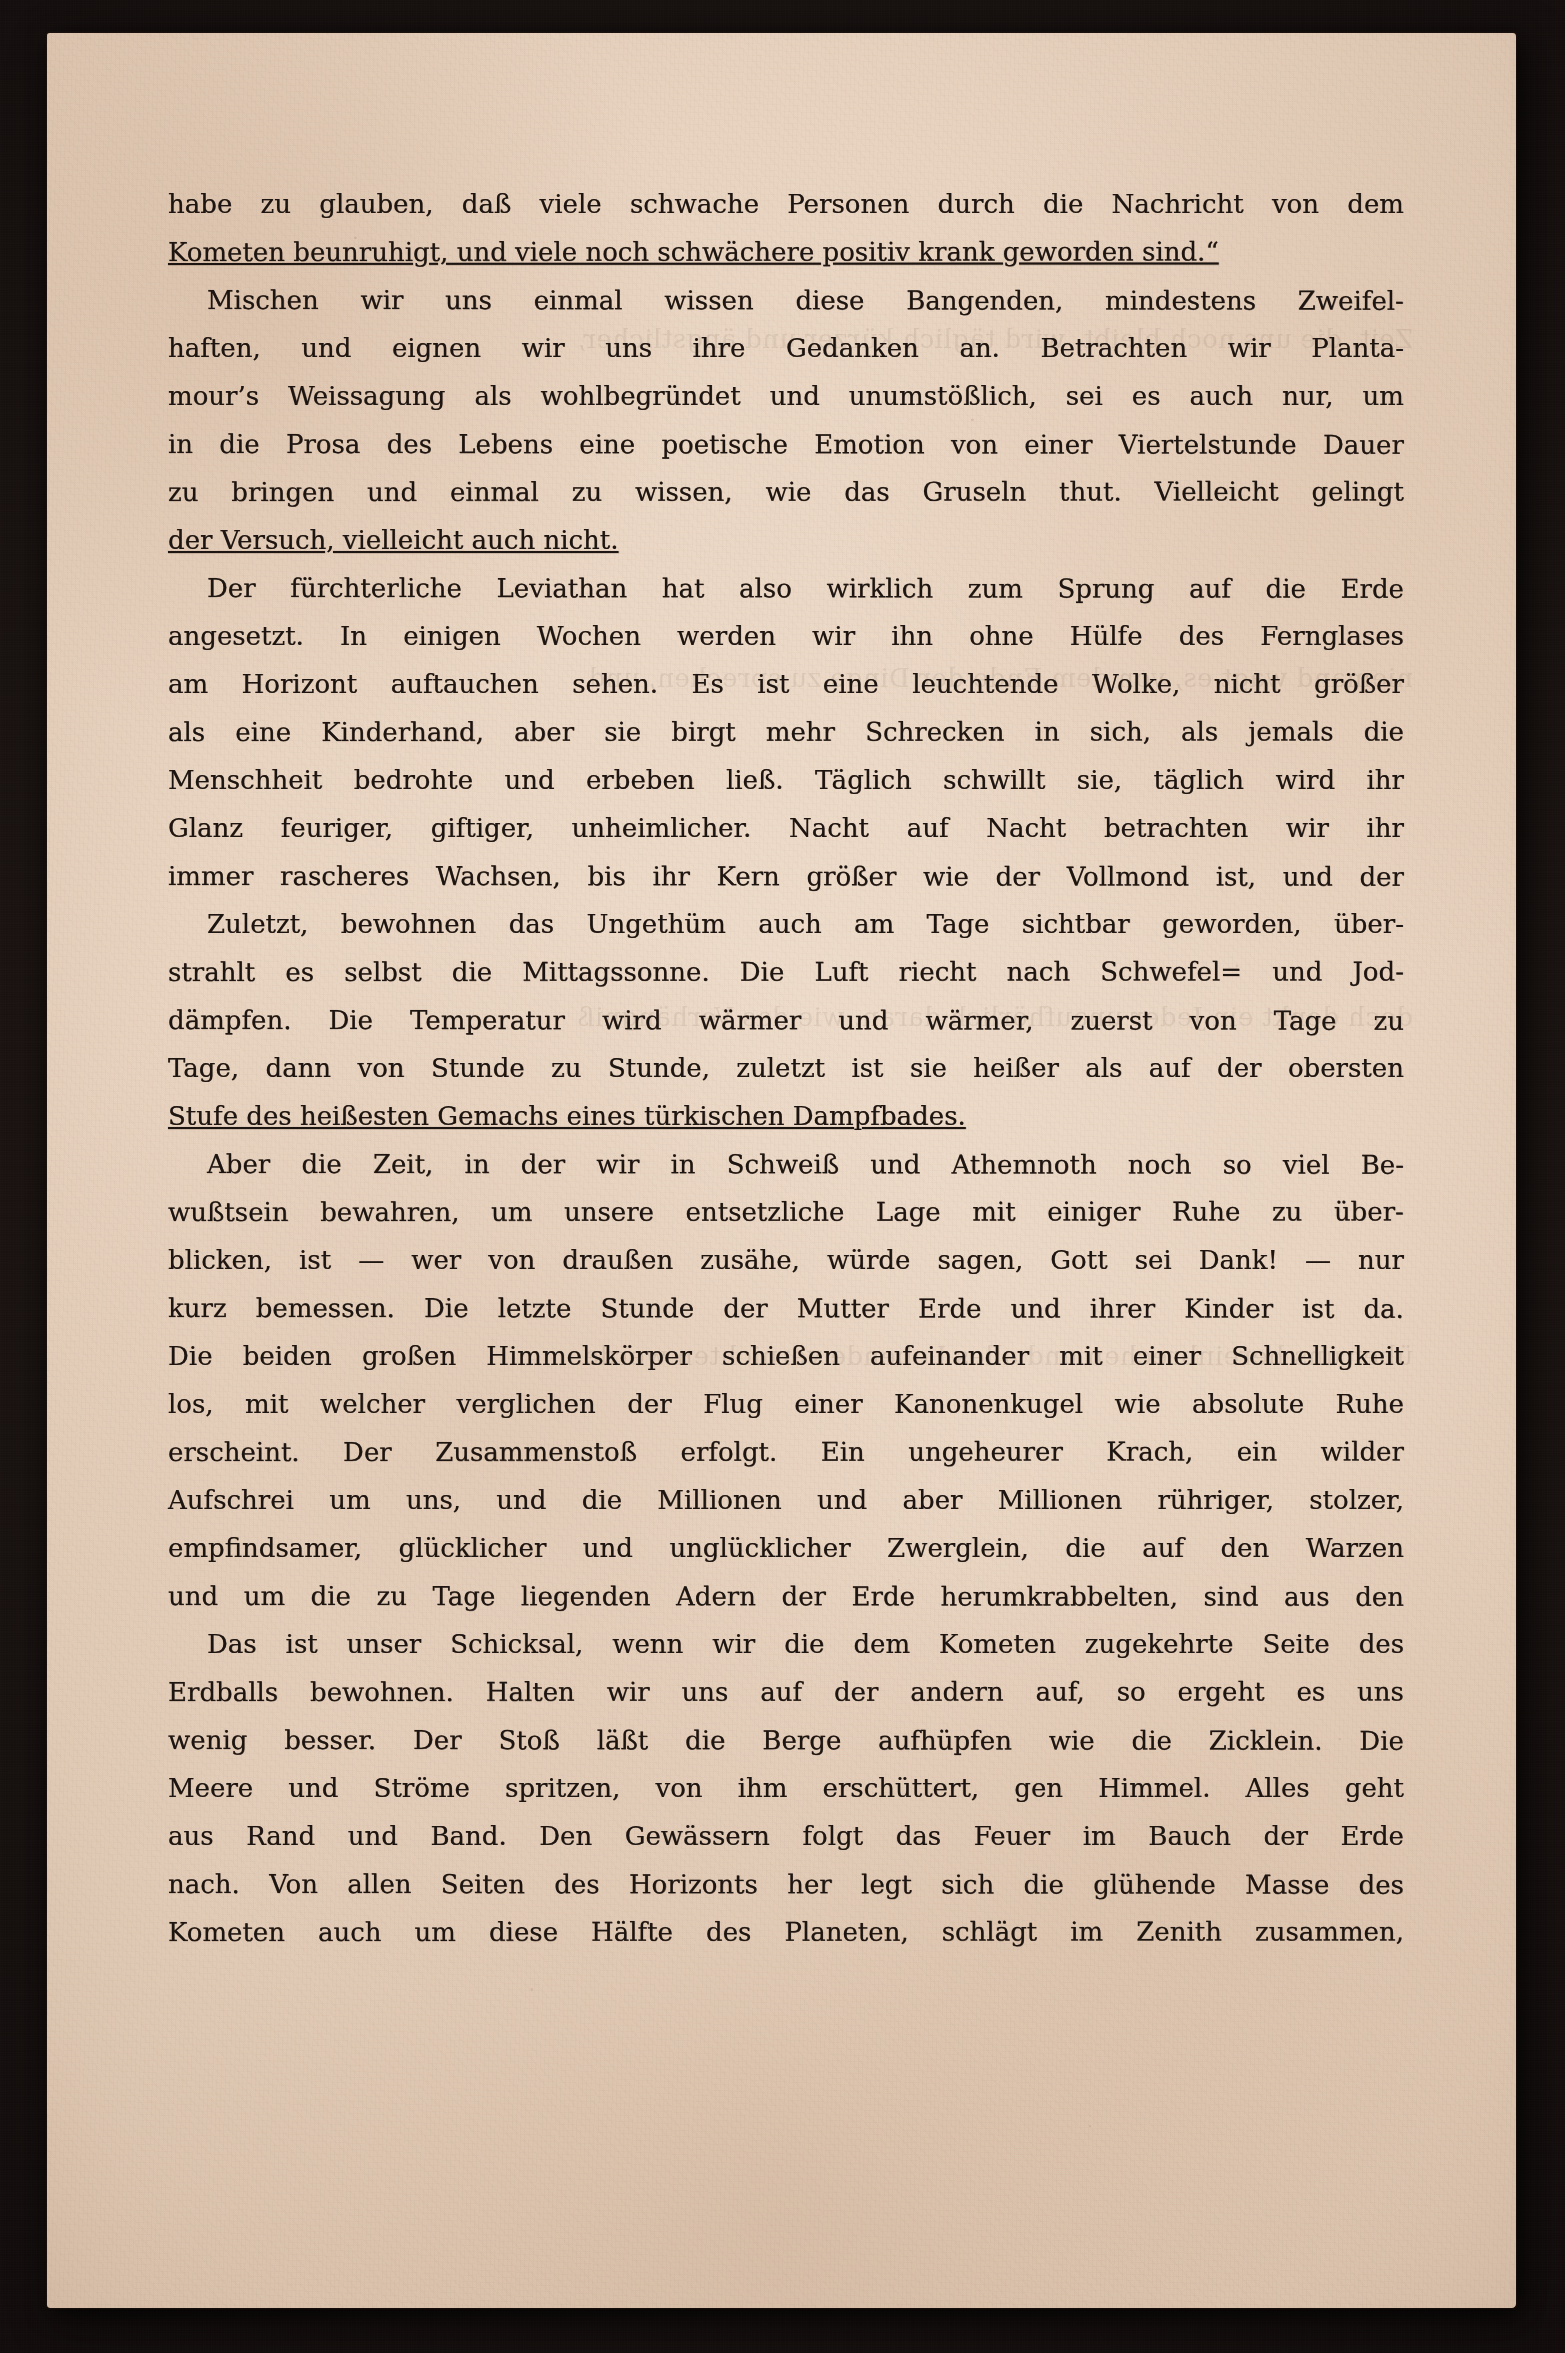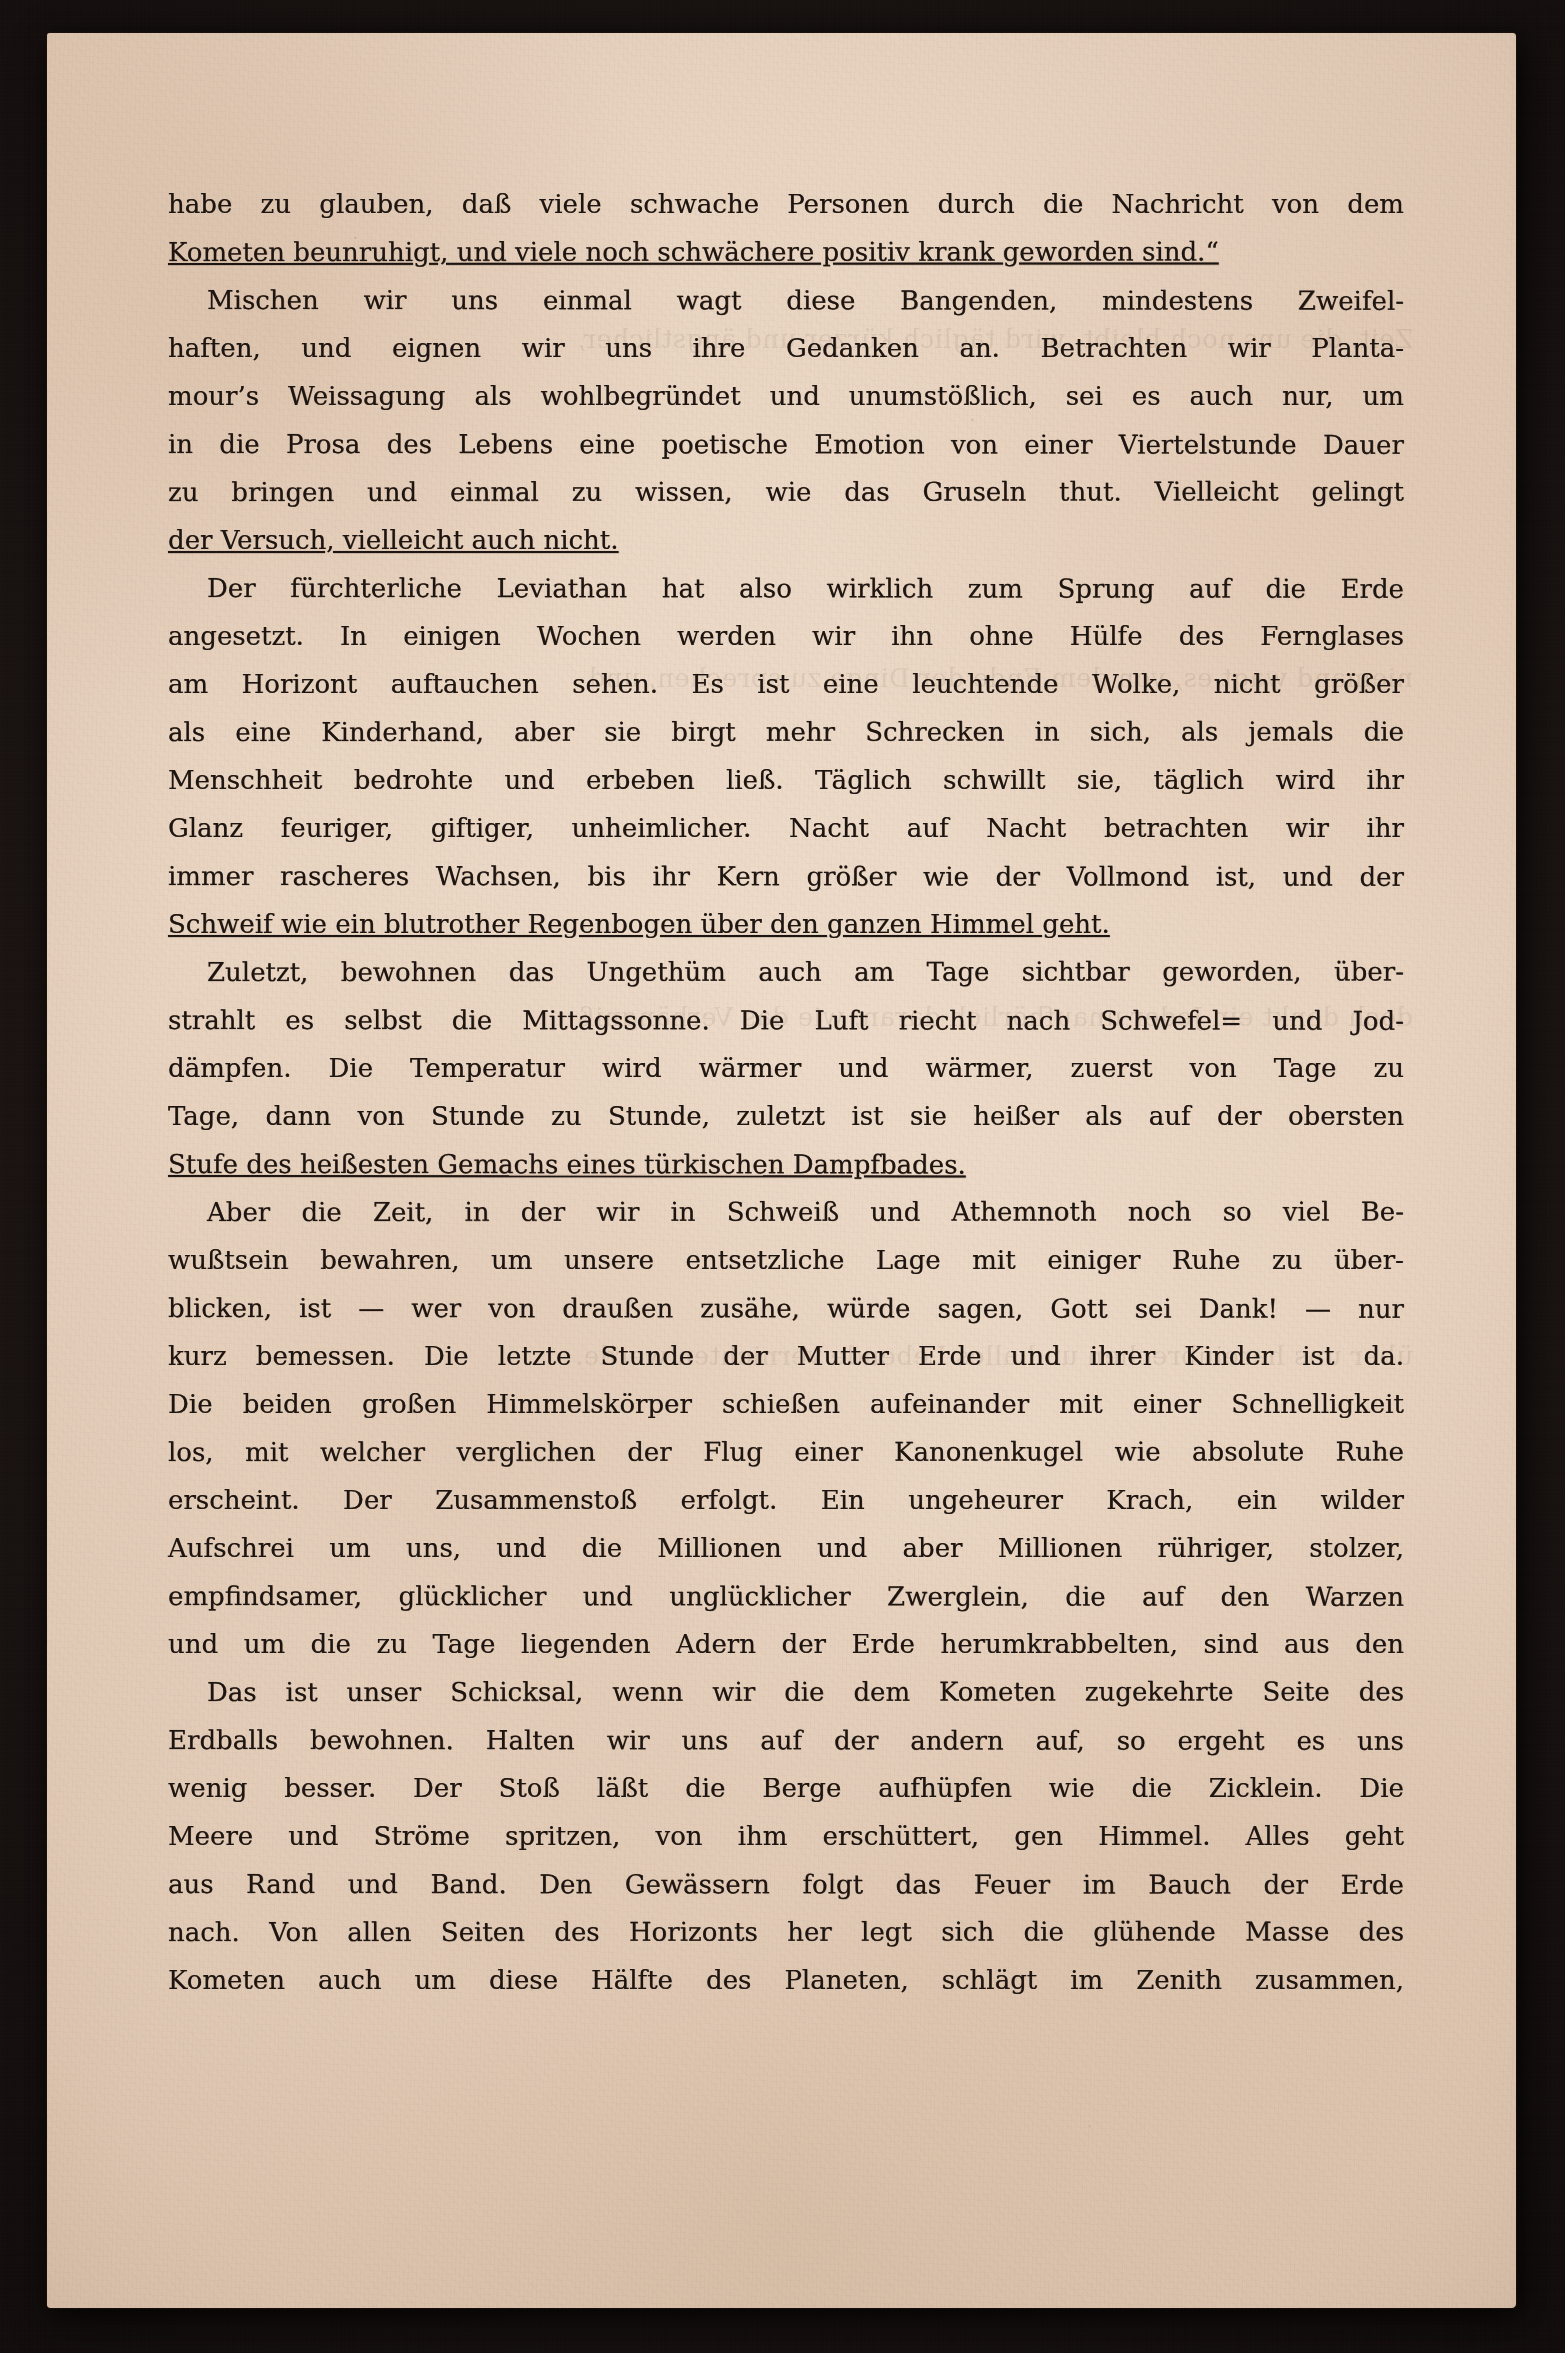--- a/index.html
+++ b/index.html
@@ -158,34 +158,33 @@
         <div style="margin-top: 0px;">Zeit, die uns noch bleibt, wird täglich kürzer und ängstlicher,</div>
         <div style="margin-top: 291px;">niemand wagt es, von dem Ende der Dinge zu sprechen, und</div>
         <div style="margin-top: 291px;">doch denkt ein Jeder unaufhörlich daran, wie das Verhängniß</div>
         <div style="margin-top: 291px;">über uns hereinbrechen und alles Lebende vernichten werde.</div>
       </div>
 
 
     <div class="text-block" id="body">
         <div class="line"><span class="w">habe</span><span class="w">zu</span><span class="w">glauben,</span><span class="w">daß</span><span class="w">viele</span><span class="w">schwache</span><span class="w">Personen</span><span class="w">durch</span><span class="w">die</span><span class="w">Nachricht</span><span class="w">von</span><span class="w">dem</span></div>
         <div class="line flush">Kometen beunruhigt, und viele noch schwächere positiv krank geworden sind.“</div>
-        <div class="line"><span class="w">  Mischen</span><span class="w">wir</span><span class="w">uns</span><span class="w">einmal</span><span class="w">wagt</span><span class="w">diese</span><span class="w">Bangenden,</span><span class="w">mindestens</span><span class="w">Zweifel-</span></div>
+        <div class="line"><span class="w">  Mischen</span><span class="w">wir</span><span class="w">uns</span><span class="w">einmal</span><span class="w">wissen</span><span class="w">diese</span><span class="w">Bangenden,</span><span class="w">mindestens</span><span class="w">Zweifel-</span></div>
         <div class="line"><span class="w">haften,</span><span class="w">und</span><span class="w">eignen</span><span class="w">wir</span><span class="w">uns</span><span class="w">ihre</span><span class="w">Gedanken</span><span class="w">an.</span><span class="w">Betrachten</span><span class="w">wir</span><span class="w">Planta-</span></div>
         <div class="line"><span class="w">mour’s</span><span class="w">Weissagung</span><span class="w">als</span><span class="w">wohlbegründet</span><span class="w">und</span><span class="w">unumstößlich,</span><span class="w">sei</span><span class="w">es</span><span class="w">auch</span><span class="w">nur,</span><span class="w">um</span></div>
         <div class="line"><span class="w">in</span><span class="w">die</span><span class="w">Prosa</span><span class="w">des</span><span class="w">Lebens</span><span class="w">eine</span><span class="w">poetische</span><span class="w">Emotion</span><span class="w">von</span><span class="w">einer</span><span class="w">Viertelstunde</span><span class="w">Dauer</span></div>
         <div class="line"><span class="w">zu</span><span class="w">bringen</span><span class="w">und</span><span class="w">einmal</span><span class="w">zu</span><span class="w">wissen,</span><span class="w">wie</span><span class="w">das</span><span class="w">Gruseln</span><span class="w">thut.</span><span class="w">Vielleicht</span><span class="w">gelingt</span></div>
         <div class="line flush">der Versuch, vielleicht auch nicht.</div>
         <div class="line"><span class="w">  Der</span><span class="w">fürchterliche</span><span class="w">Leviathan</span><span class="w">hat</span><span class="w">also</span><span class="w">wirklich</span><span class="w">zum</span><span class="w">Sprung</span><span class="w">auf</span><span class="w">die</span><span class="w">Erde</span></div>
         <div class="line"><span class="w">angesetzt.</span><span class="w">In</span><span class="w">einigen</span><span class="w">Wochen</span><span class="w">werden</span><span class="w">wir</span><span class="w">ihn</span><span class="w">ohne</span><span class="w">Hülfe</span><span class="w">des</span><span class="w">Fernglases</span></div>
         <div class="line"><span class="w">am</span><span class="w">Horizont</span><span class="w">auftauchen</span><span class="w">sehen.</span><span class="w">Es</span><span class="w">ist</span><span class="w">eine</span><span class="w">leuchtende</span><span class="w">Wolke,</span><span class="w">nicht</span><span class="w">größer</span></div>
         <div class="line"><span class="w">als</span><span class="w">eine</span><span class="w">Kinderhand,</span><span class="w">aber</span><span class="w">sie</span><span class="w">birgt</span><span class="w">mehr</span><span class="w">Schrecken</span><span class="w">in</span><span class="w">sich,</span><span class="w">als</span><span class="w">jemals</span><span class="w">die</span></div>
         <div class="line"><span class="w">Menschheit</span><span class="w">bedrohte</span><span class="w">und</span><span class="w">erbeben</span><span class="w">ließ.</span><span class="w">Täglich</span><span class="w">schwillt</span><span class="w">sie,</span><span class="w">täglich</span><span class="w">wird</span><span class="w">ihr</span></div>
         <div class="line"><span class="w">Glanz</span><span class="w">feuriger,</span><span class="w">giftiger,</span><span class="w">unheimlicher.</span><span class="w">Nacht</span><span class="w">auf</span><span class="w">Nacht</span><span class="w">betrachten</span><span class="w">wir</span><span class="w">ihr</span></div>
         <div class="line"><span class="w">immer</span><span class="w">rascheres</span><span class="w">Wachsen,</span><span class="w">bis</span><span class="w">ihr</span><span class="w">Kern</span><span class="w">größer</span><span class="w">wie</span><span class="w">der</span><span class="w">Vollmond</span><span class="w">ist,</span><span class="w">und</span><span class="w">der</span></div>
-        <div class="line flush">Schweif wie ein blutrother Regenbogen über den ganzen Himmel geht.</div>
         <div class="line"><span class="w">  Zuletzt,</span><span class="w">bewohnen</span><span class="w">das</span><span class="w">Ungethüm</span><span class="w">auch</span><span class="w">am</span><span class="w">Tage</span><span class="w">sichtbar</span><span class="w">geworden,</span><span class="w">über-</span></div>
         <div class="line"><span class="w">strahlt</span><span class="w">es</span><span class="w">selbst</span><span class="w">die</span><span class="w">Mittagssonne.</span><span class="w">Die</span><span class="w">Luft</span><span class="w">riecht</span><span class="w">nach</span><span class="w">Schwefel=</span><span class="w">und</span><span class="w">Jod-</span></div>
         <div class="line"><span class="w">dämpfen.</span><span class="w">Die</span><span class="w">Temperatur</span><span class="w">wird</span><span class="w">wärmer</span><span class="w">und</span><span class="w">wärmer,</span><span class="w">zuerst</span><span class="w">von</span><span class="w">Tage</span><span class="w">zu</span></div>
         <div class="line"><span class="w">Tage,</span><span class="w">dann</span><span class="w">von</span><span class="w">Stunde</span><span class="w">zu</span><span class="w">Stunde,</span><span class="w">zuletzt</span><span class="w">ist</span><span class="w">sie</span><span class="w">heißer</span><span class="w">als</span><span class="w">auf</span><span class="w">der</span><span class="w">obersten</span></div>
         <div class="line flush">Stufe des heißesten Gemachs eines türkischen Dampfbades.</div>
         <div class="line"><span class="w">  Aber</span><span class="w">die</span><span class="w">Zeit,</span><span class="w">in</span><span class="w">der</span><span class="w">wir</span><span class="w">in</span><span class="w">Schweiß</span><span class="w">und</span><span class="w">Athemnoth</span><span class="w">noch</span><span class="w">so</span><span class="w">viel</span><span class="w">Be-</span></div>
         <div class="line"><span class="w">wußtsein</span><span class="w">bewahren,</span><span class="w">um</span><span class="w">unsere</span><span class="w">entsetzliche</span><span class="w">Lage</span><span class="w">mit</span><span class="w">einiger</span><span class="w">Ruhe</span><span class="w">zu</span><span class="w">über-</span></div>
         <div class="line"><span class="w">blicken,</span><span class="w">ist</span><span class="w">—</span><span class="w">wer</span><span class="w">von</span><span class="w">draußen</span><span class="w">zusähe,</span><span class="w">würde</span><span class="w">sagen,</span><span class="w">Gott</span><span class="w">sei</span><span class="w">Dank!</span><span class="w">—</span><span class="w">nur</span></div>
         <div class="line"><span class="w">kurz</span><span class="w">bemessen.</span><span class="w">Die</span><span class="w">letzte</span><span class="w">Stunde</span><span class="w">der</span><span class="w">Mutter</span><span class="w">Erde</span><span class="w">und</span><span class="w">ihrer</span><span class="w">Kinder</span><span class="w">ist</span><span class="w">da.</span></div>
         <div class="line"><span class="w">Die</span><span class="w">beiden</span><span class="w">großen</span><span class="w">Himmelskörper</span><span class="w">schießen</span><span class="w">aufeinander</span><span class="w">mit</span><span class="w">einer</span><span class="w">Schnelligkeit</span></div>

